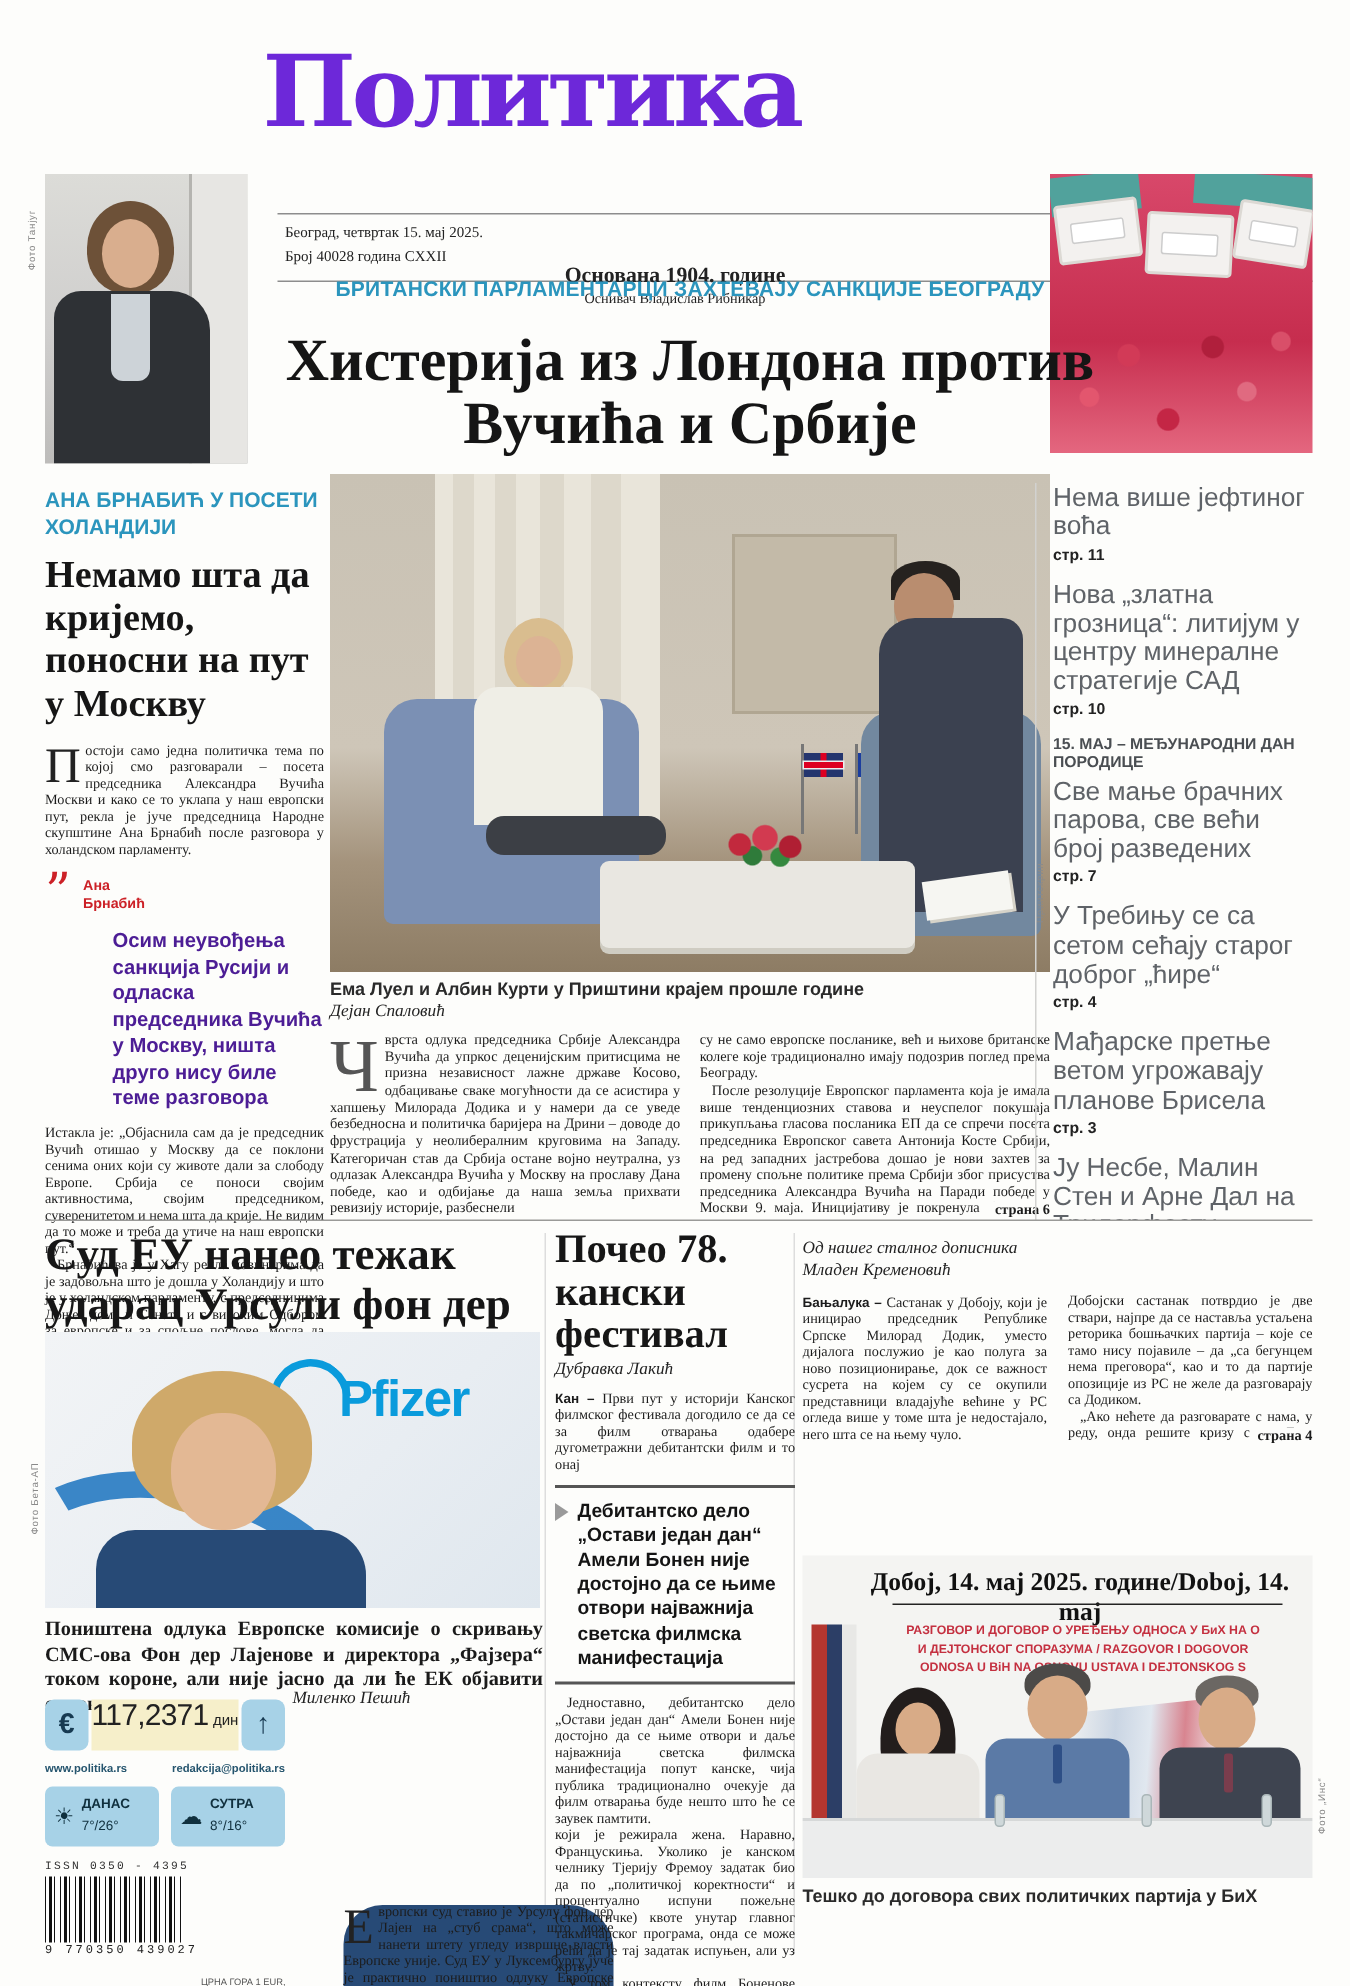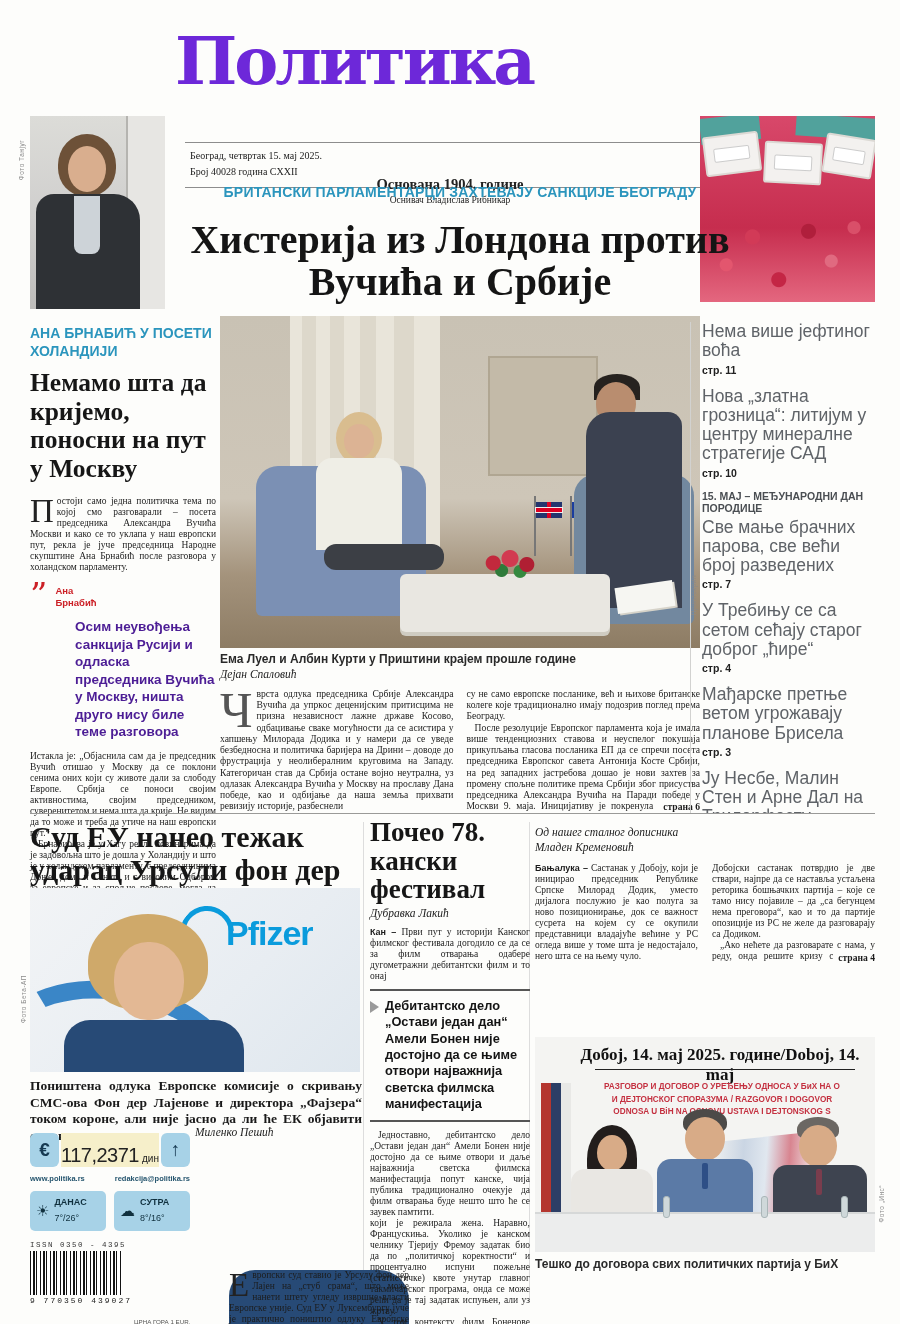--- a/index.html
+++ b/index.html
@@ -145,21 +145,21 @@
 
   .uvl-head { left:30px; top:820px; width:332px; font-weight:bold; font-size:30px; line-height:1.1; color:#161616; }
   .uvl-subhead { left:30px; top:1078px; width:332px; font-weight:bold; font-size:13.5px; line-height:1.24; color:#1a1a1a; }
   .uvl-bycol { left:195px; top:1126px; width:166px; }
   .uvl-body { margin-top:6px; position:relative; }
 
   .widget-col { left:30px; top:1133px; width:160px; }
   .cur { display:flex; height:34px; }
   .cur-box { width:34px; height:34px; background:#a7d2e7; border-radius:6px; display:flex; align-items:center; justify-content:center;
     font-family:"Liberation Sans",sans-serif; font-weight:bold; font-size:19px; color:#173a52; }
-  .cur-mid { flex:1; background:#f6efca; margin:0 2px; display:flex; align-items:baseline; justify-content:center; padding-top:11px; }
+  .cur-mid { flex:1; background:#f6efca; margin:0 2px; display:flex; align-items:baseline; justify-content:center; padding-top:0; }
   .cur-val { font-family:"Liberation Sans",sans-serif; font-size:20px; color:#222; letter-spacing:-.5px; }
   .cur-unit { font-family:"Liberation Sans",sans-serif; font-size:10px; color:#222; margin-left:3px; }
   .web-row { display:flex; justify-content:space-between; margin-top:7px;
     font-family:"Liberation Sans",sans-serif; font-weight:bold; font-size:7.5px; color:#26556e; }
   .wx-row { display:flex; gap:8px; margin-top:8px; }
   .wx-box { width:76px; height:40px; background:#a7d2e7; border-radius:5px; display:flex; align-items:center; padding:0 6px; gap:5px; }
   .wx-icon { font-size:15px; color:#10303e; }
   .wx-txt { font-family:"Liberation Sans",sans-serif; color:#10303e; }
   .wx-lab { font-weight:bold; font-size:9px; }
   .wx-temp { font-size:9px; }

